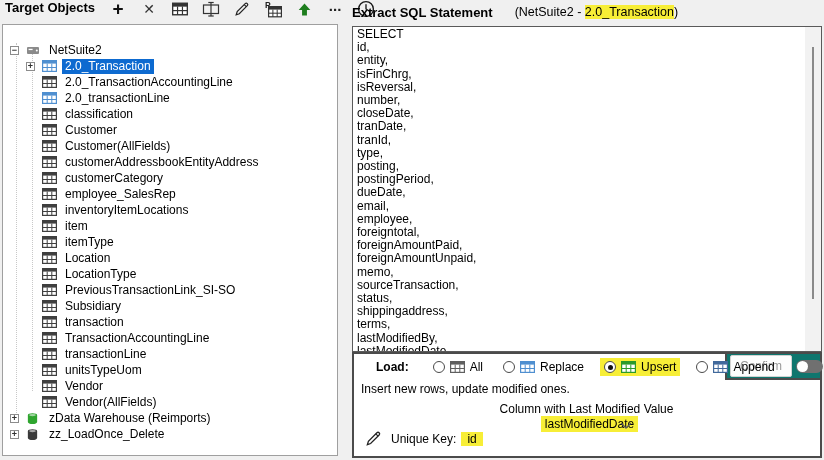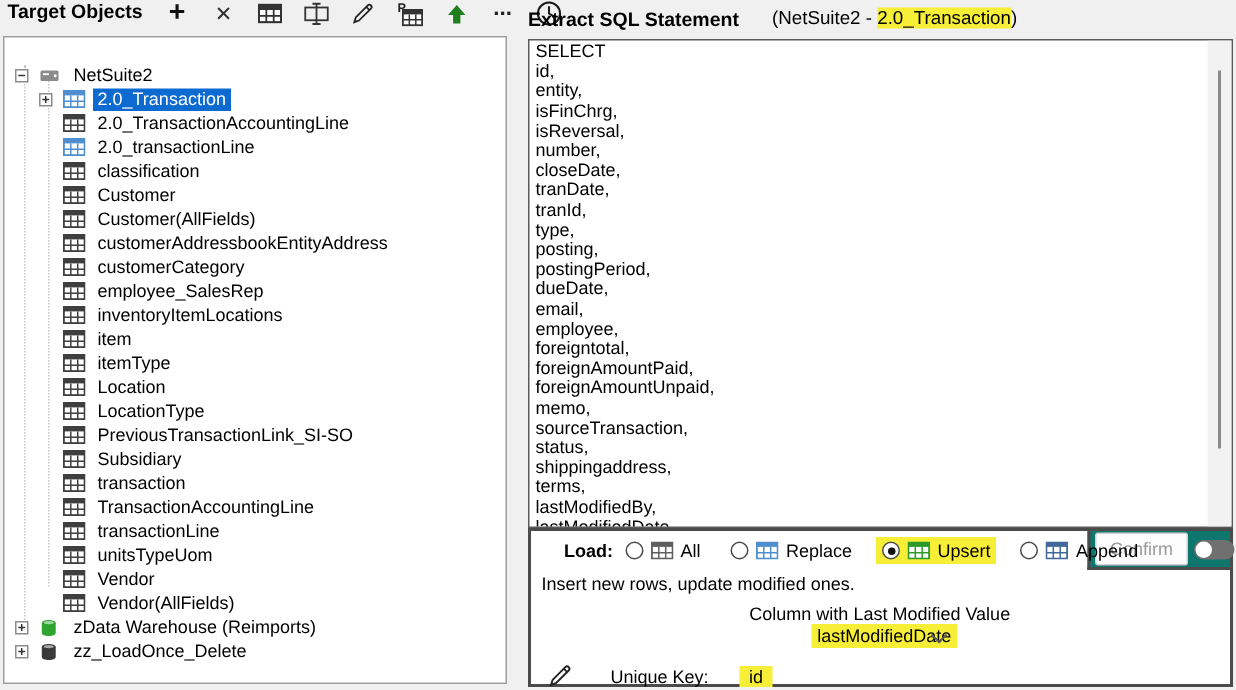--- a/index.html
+++ b/index.html
@@ -61,38 +61,38 @@
   
   .load-box{position:absolute;left:352px;top:352px;width:470px;height:106px;background:#fff;
     border:2px solid #4b4b4b;box-sizing:border-box;}
   .notch{position:absolute;right:0;top:0;width:90px;height:24px;background:#0f766e;
     border-left:2px solid #4b4b4b;border-bottom:2px solid #4b4b4b;box-sizing:content-box;
     display:flex;align-items:center;gap:4px;padding-left:3px;}
   .confirm-btn{height:20px;padding:0 9px;background:#fdfdfd;border:1px solid #d2d2d2;border-radius:2px;
     color:#999;font-size:12px;font-family:inherit;display:flex;align-items:center;}
   .toggle{width:27px;height:13px;border-radius:7px;background:#707070;position:relative;flex:none;}
   .knob{position:absolute;left:1px;top:1px;width:11px;height:11px;border-radius:50%;background:#fff;}
-  .load-row{position:absolute;left:6px;top:4px;display:flex;align-items:center;gap:8px;padding-left:16px;}
+  .load-row{position:absolute;left:6px;top:4px;display:flex;align-items:center;gap:24px;padding-left:16px;}
   .load-label{font-weight:bold;margin-right:-4px;}
   .opt{display:flex;align-items:center;gap:5px;padding:2px 4px;}
   .radio{flex:none;width:12px;height:12px;border:1px solid #4a4a4a;border-radius:50%;background:#fff;
     box-sizing:border-box;position:relative;}
   .selected .radio::after{content:"";position:absolute;left:2.5px;top:2.5px;width:5px;height:5px;
     border-radius:50%;background:#111;}
   .opt svg{color:#5f5f5f;}
   .c-all svg{color:#5f5f5f;}
   .c-replace svg{color:#4f8fd0;}
   .c-upsert svg{color:#2b9a2b;}
   .c-append svg{color:#41699c;}
   .desc{position:absolute;left:7px;top:28px;}
   .col-row{position:absolute;left:7px;top:48px;right:8px;display:flex;align-items:center;flex-direction:column;}
   .combo{flex:1;margin-left:6px;height:20px;background:#3b82f6;display:flex;align-items:center;position:relative;}
   .combo-val{padding:1px 4px;}
   .combo-chevron{position:absolute;right:6px;top:6px;}
-  .uk-row{position:absolute;left:11px;top:88px;display:flex;align-items:center;gap:25px;}
+  .uk-row{position:absolute;left:11px;top:76px;display:flex;align-items:center;gap:9px;}
   .uk-val{padding:0 6px;}
 </style>
 </head>
 <body>
 
 <div class="lheader">
   <span class="ltitle">Target Objects</span>
   <div class="toolbar">
     <span class="tbtn">
         <span class="glyph-plus">+</span>

